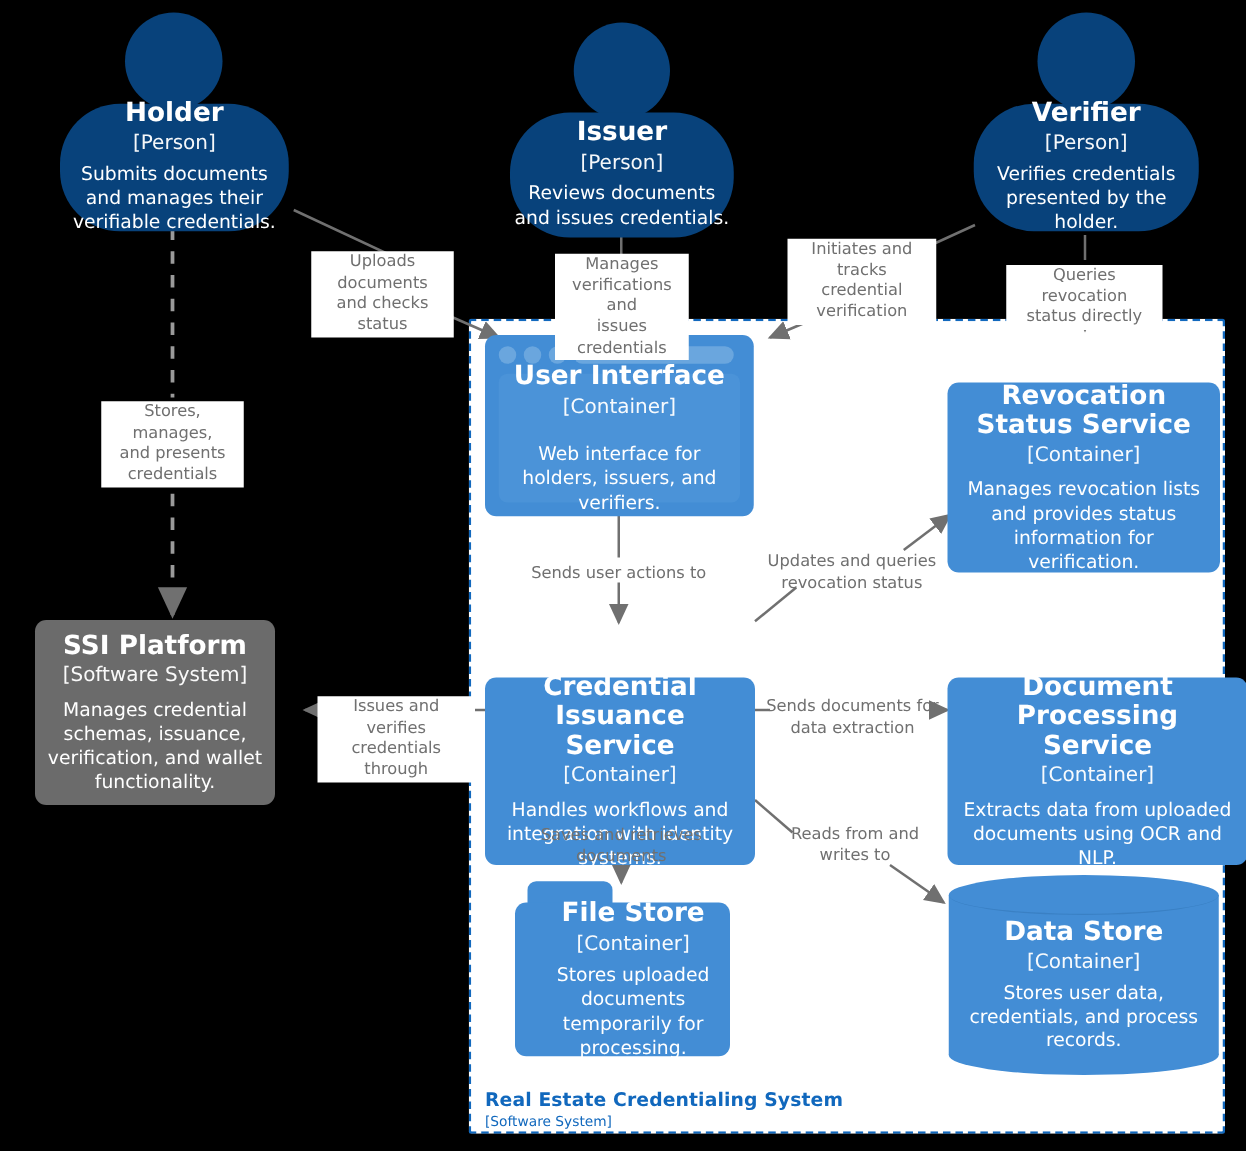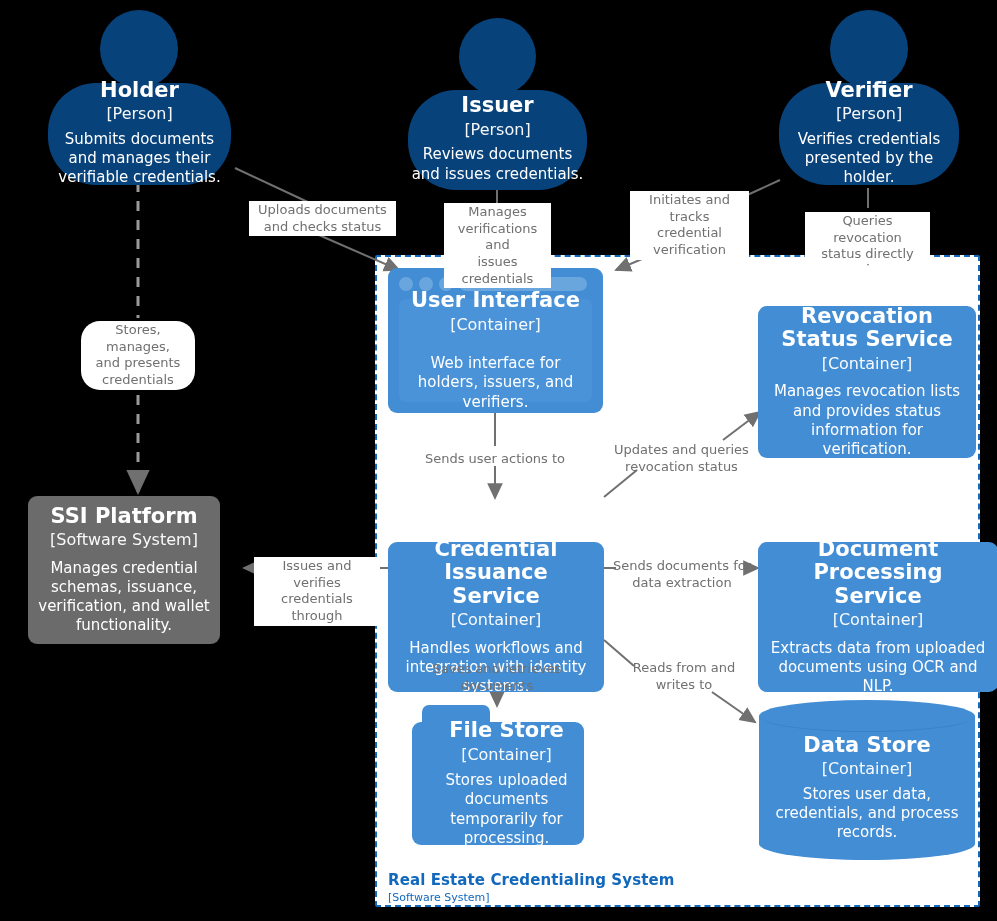--- a/index.html
+++ b/index.html
@@ -351,35 +351,35 @@
     <div class="cap-bottom"></div>
     <div class="tube"></div>
     <div class="cap-top"></div>
     <div class="node" style="left:0; top:28px; width:216px; height:120px; padding:4px 8px;">
       <div class="n-title">Data Store</div>
       <div class="n-type">[Container]</div>
       <div class="n-desc" style="margin-top:6px; width:206px;">Stores user data, credentials, and process records.</div>
     </div>
   </div>
 
-  <div class="edge-label" style="left:249px; top:201px; width:147px;">Uploads documents
+  <div class="edge-label" style="left:249px; top:201px; width:114px;">Uploads documents
 and checks status</div>
 
   <div class="edge-label" style="left:444px; top:203px; width:107px;">Manages
 verifications and
 issues credentials</div>
 
   <div class="edge-label" style="left:630px; top:191px; width:119px;">Initiates and tracks
 credential
 verification</div>
 
   <div class="edge-label" style="left:805px; top:212px; width:125px;">Queries revocation
 status directly</div>
 
-  <div class="edge-label" style="left:81px; top:321px; width:114px;border-radius:19px;">Stores, manages,
+  <div class="edge-label" style="left:81px; top:321px; width:114px;">Stores, manages,
 and presents
 credentials</div>
 
   <div class="edge-label plain" style="left:404px; top:450px; width:182px;">Sends user actions to</div>
 
   <div class="edge-label plain" style="left:607px; top:441px; width:149px;">Updates and queries
 revocation status</div>
 
   <div class="edge-label" style="left:254px; top:557px; width:126px;">Issues and verifies
 credentials through</div>

